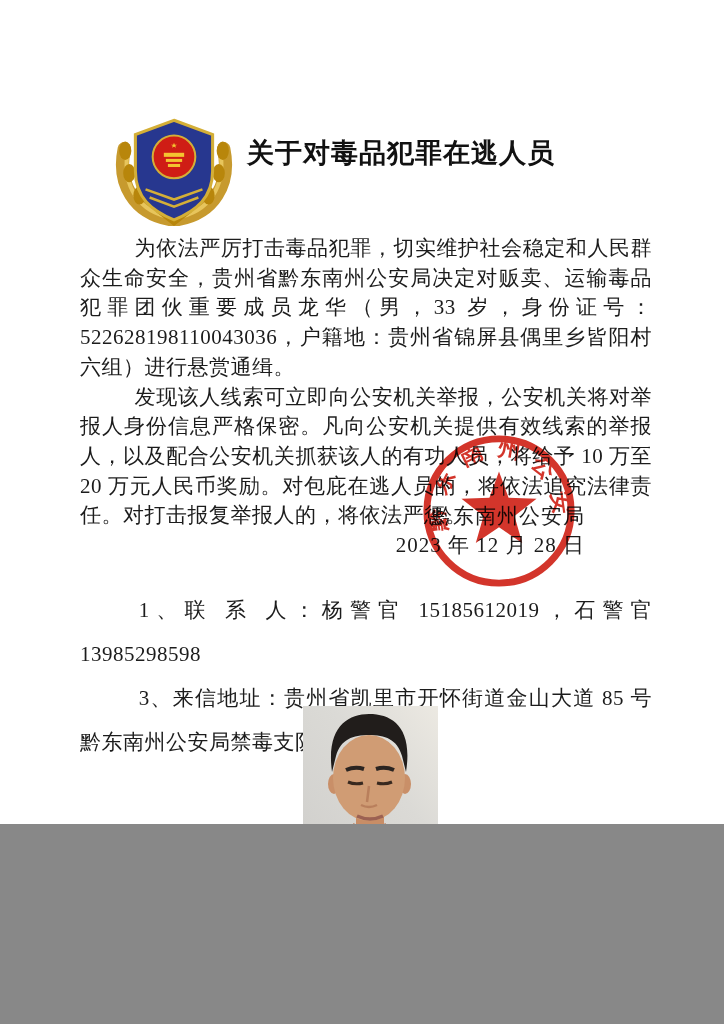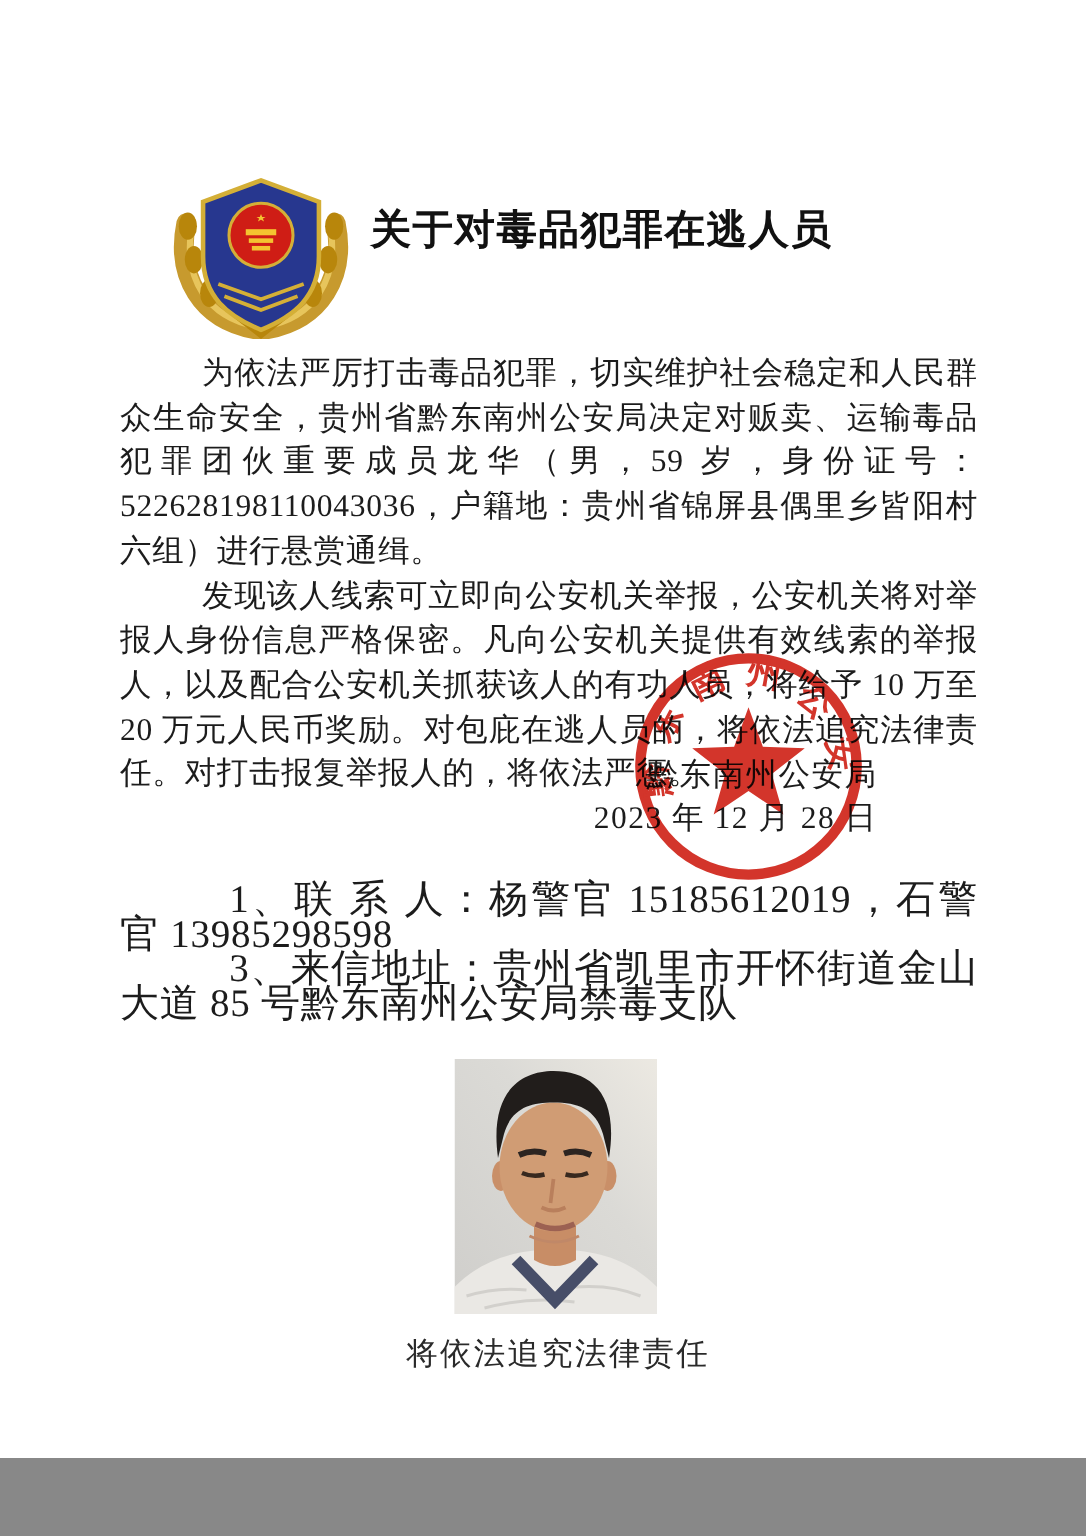--- a/index.html
+++ b/index.html
@@ -1,18 +1,18 @@
 <!DOCTYPE html>
 <html><head>
 <meta charset="utf-8">
 <style>
   html,body{margin:0;padding:0;background:#888;}
   .page{
     position:relative;
-    width:724px;height:972px;
+    width:724px;height:824px;
     margin:0 auto;
     background:#ffffff;
     overflow:hidden;
     font-family:"Liberation Serif","DejaVu Serif",serif;
     color:#1c1c1c;
   }
   
   .emblem{position:absolute;left:111px;top:106px;width:126px;height:120px;}
   .title{
     position:absolute;left:238px;top:131px;width:326px;
@@ -34,21 +34,21 @@
     font-size:21px;line-height:29px;text-align:right;
     letter-spacing:1px;
   }
   .seal{
     position:absolute;left:420px;top:432px;width:158px;height:158px;
     mix-blend-mode:multiply;opacity:0.92;
   }
   
   .contacts{
     position:absolute;left:80px;top:588px;width:572px;
-    font-size:26px;line-height:23px;text-align:justify;
+    font-size:21px;line-height:44px;text-align:justify;
     letter-spacing:0.5px;
   }
   .contacts p{margin:0;text-indent:2.8em;}
   
   .photo{
     position:absolute;left:303px;top:706px;width:135px;height:170px;
   }
   .photo-caption{
     position:absolute;left:262px;top:888px;width:220px;
     text-align:center;font-size:21px;letter-spacing:1.5px;color:#2a2a2a;
@@ -92,21 +92,21 @@
       <path d="M34,82 L62,92 L90,82"></path>
       <path d="M38,90 L62,99 L86,90"></path>
     </g>
   </svg>
 
   <div class="title">
     <div>关于对毒品犯罪在逃人员</div>
   </div>
 
   <div class="body-text">
-    <p>为依法严厉打击毒品犯罪，切实维护社会稳定和人民群众生命安全，贵州省黔东南州公安局决定对贩卖、运输毒品犯罪团伙重要成员龙华（男，59 岁，身份证号：522628198110043036，户籍地：贵州省锦屏县偶里乡皆阳村六组）进行悬赏通缉。</p>
+    <p>为依法严厉打击毒品犯罪，切实维护社会稳定和人民群众生命安全，贵州省黔东南州公安局决定对贩卖、运输毒品犯罪团伙重要成员龙华（男，33 岁，身份证号：522628198110043036，户籍地：贵州省锦屏县偶里乡皆阳村六组）进行悬赏通缉。</p>
     <p>发现该人线索可立即向公安机关举报，公安机关将对举报人身份信息严格保密。凡向公安机关提供有效线索的举报人，以及配合公安机关抓获该人的有功人员，将给予 10 万至 20 万元人民币奖励。对包庇在逃人员的，将依法追究法律责任。对打击报复举报人的，将依法严惩。</p>
   </div>
 
   <div class="signature">
     <div>黔东南州公安局</div>
     <div>2023 年 12 月 28 日</div>
   </div>
 
   <svg class="seal" viewBox="0 0 160 160">
     <circle cx="80" cy="80" r="73" fill="none" stroke="#cf2318" stroke-width="7"></circle>

